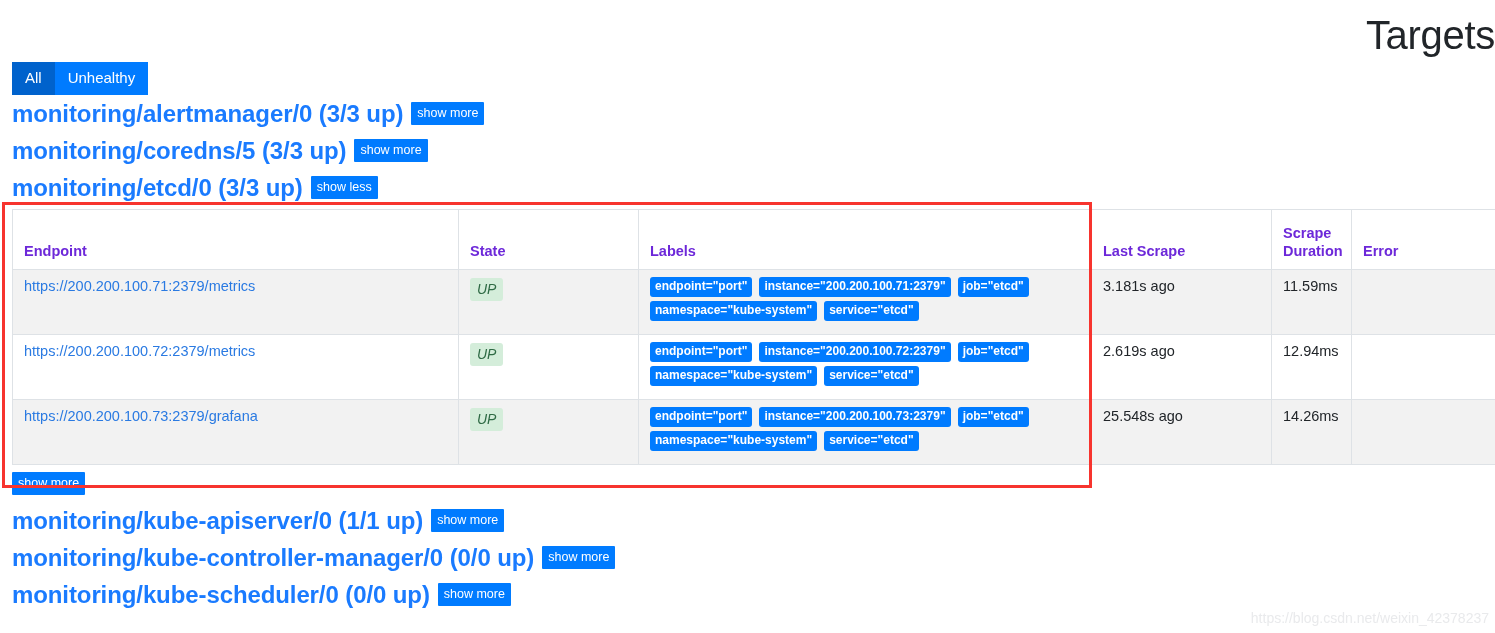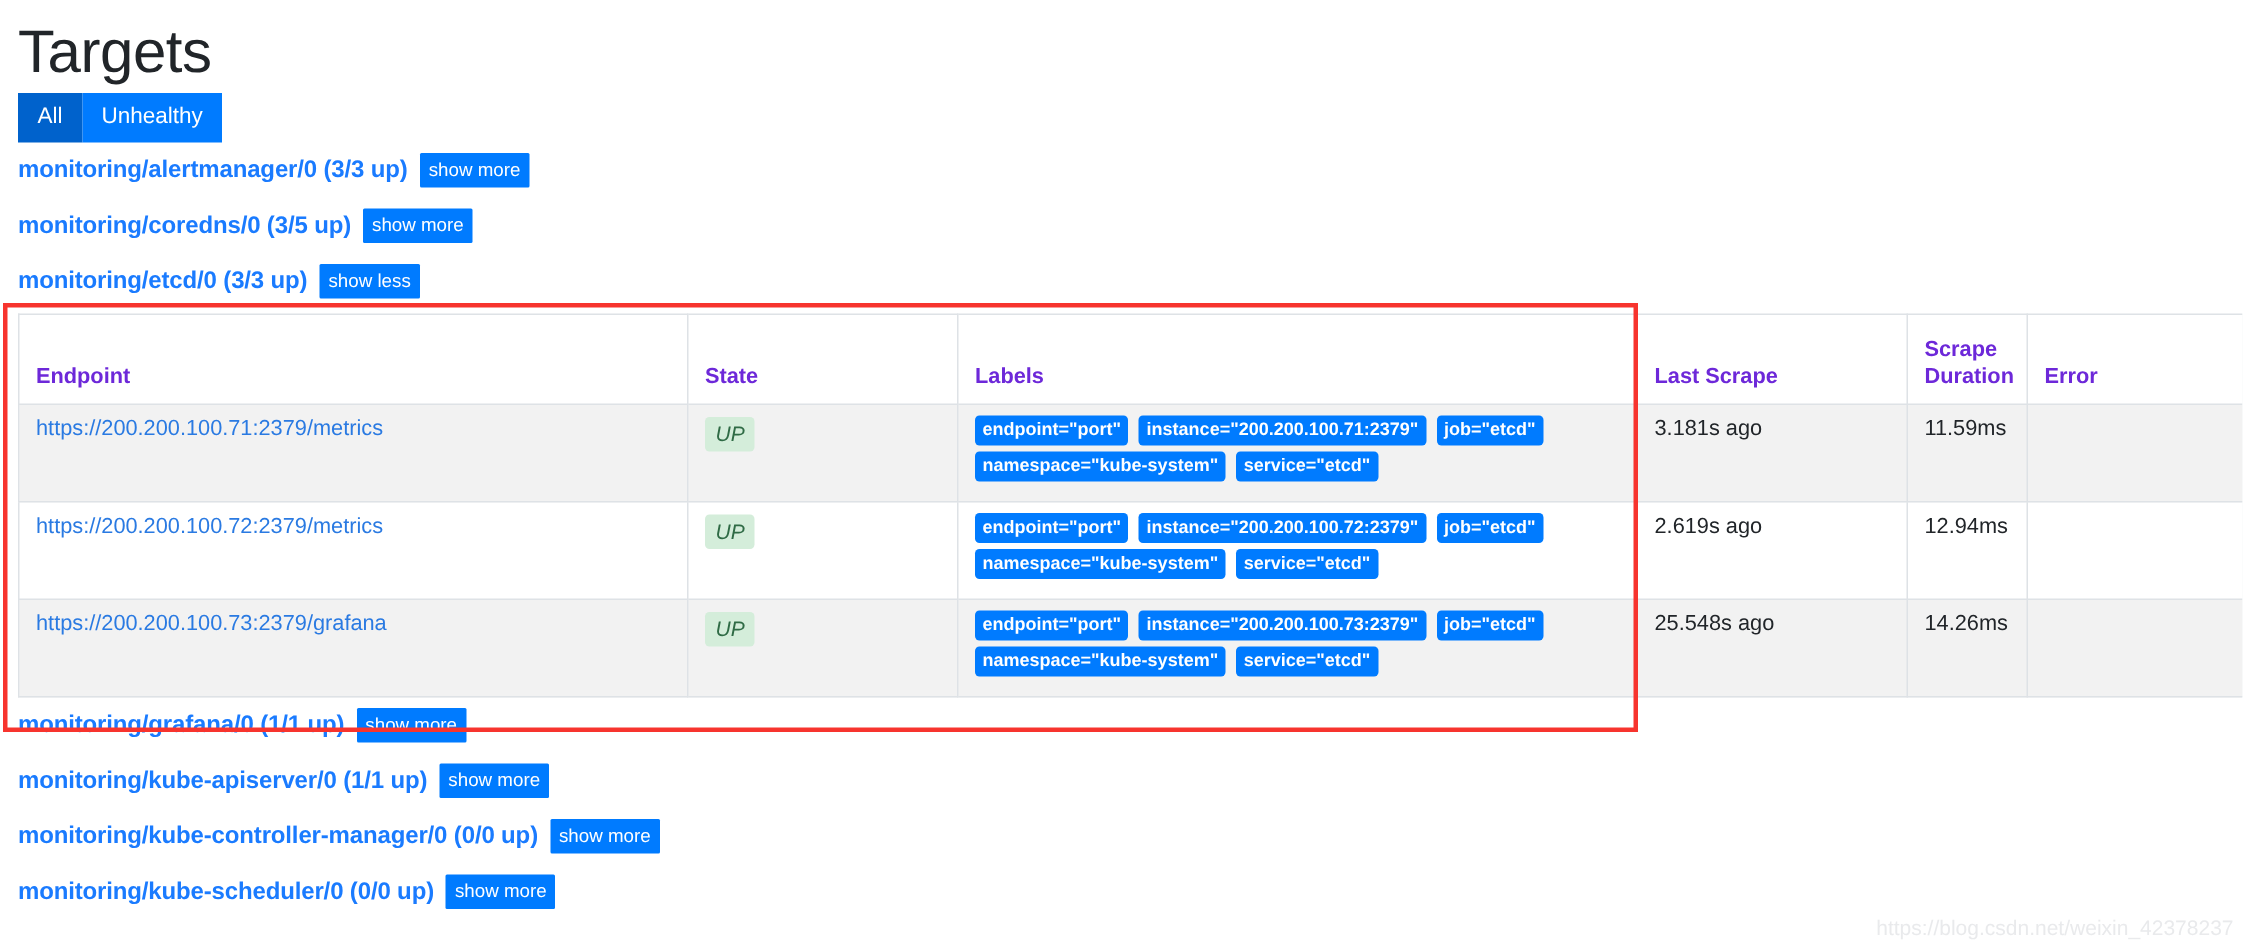--- a/index.html
+++ b/index.html
@@ -14,26 +14,27 @@
     position: relative;
     width: 1495px;
     height: 633px;
     overflow: hidden;
     background: #ffffff;
   }
 
   
   .page-title {
     margin: 0;
-    padding: 12px 12px 0 12px;
+    padding: 12px 0 0 12px;
     font-size: 40px;
     line-height: 46px;
     font-weight: 400;
     color: #212529;
     letter-spacing: -0.3px;
+    text-align: right;
   }
 
   
   .btn-group {
     margin: 4px 0 0 12px;
     display: inline-flex;
   }
   .btn-filter {
     border: 0;
     outline: none;
@@ -50,21 +51,21 @@
 
   
   .job-block { padding: 0 0 0 12px; }
   .job-line {
     display: flex;
     align-items: center;
     gap: 8px;
     height: 37px;
   }
   .job-title {
-    font-size: 16px;
+    font-size: 24px;
     font-weight: bold;
     color: #1a7bff;
     text-decoration: none;
     white-space: nowrap;
     cursor: pointer;
     letter-spacing: -0.1px;
   }
   .btn-toggle {
     border: 0;
     outline: none;
@@ -187,21 +188,21 @@
     <button class="btn-filter">Unhealthy</button>
   </div>
 
   
   <div class="job-block">
     <div class="job-line">
       <a class="job-title">monitoring/alertmanager/0 (3/3 up)</a>
       <button class="btn-toggle">show more</button>
     </div>
     <div class="job-line">
-      <a class="job-title">monitoring/coredns/0 (3/5 up)</a>
+      <a class="job-title">monitoring/coredns/5 (3/3 up)</a>
       <button class="btn-toggle">show more</button>
     </div>
   </div>
 
   
   <div class="job-block">
     <div class="job-line">
       <a class="job-title">monitoring/etcd/0 (3/3 up)</a>
       <button class="btn-toggle">show less</button>
     </div>
@@ -274,21 +275,20 @@
           <td>14.26ms</td>
           <td></td>
         </tr>
       </tbody>
     </table>
   </div>
 
   
   <div class="job-block">
     <div class="job-line">
-      <a class="job-title">monitoring/grafana/0 (1/1 up)</a>
       <button class="btn-toggle">show more</button>
     </div>
     <div class="job-line">
       <a class="job-title">monitoring/kube-apiserver/0 (1/1 up)</a>
       <button class="btn-toggle">show more</button>
     </div>
     <div class="job-line">
       <a class="job-title">monitoring/kube-controller-manager/0 (0/0 up)</a>
       <button class="btn-toggle">show more</button>
     </div>

